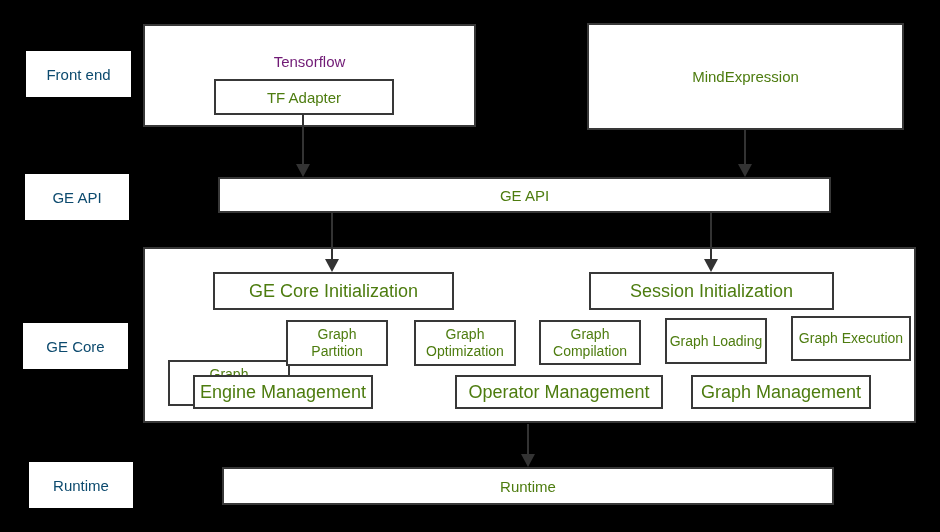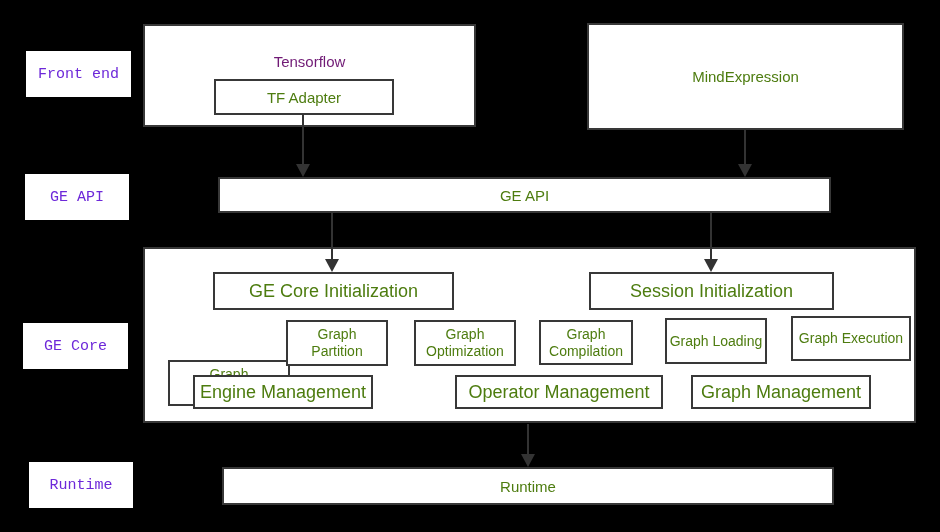--- a/index.html
+++ b/index.html
@@ -16,22 +16,21 @@
     color: #404040;
     overflow: hidden;
   }
   .side-label {
     position: absolute;
     background: #ffffff;
     display: flex;
     align-items: center;
     justify-content: center;
     font-size: 15px;
-    color: #6d28d9;
-    font-family: Liberation Mono, monospace;
+    color: #0c4a6e;
   }
   .box {
     position: absolute;
     box-sizing: border-box;
     background: #ffffff;
     border: 2px solid #383838;
     display: flex;
     align-items: center;
     justify-content: center;
     text-align: center;
@@ -97,21 +96,21 @@
   <div class="box lg" style="left:218px; top:177px; width:613px; height:36px;">GE API</div>
 
   <div class="container-box" style="left:143px; top:247px; width:773px; height:176px;"></div>
 
   <div class="box md" style="left:213px; top:272px; width:241px; height:38px;">GE Core Initialization</div>
   <div class="box md" style="left:589px; top:272px; width:245px; height:38px;">Session Initialization</div>
 
   <div class="box sm" style="left:168px; top:320px; width:122px; height:46px;margin-top:40px;">Graph Preparation</div>
   <div class="box sm" style="left:286px; top:320px; width:102px; height:46px;">Graph Partition</div>
   <div class="box sm" style="left:414px; top:320px; width:102px; height:46px;">Graph Optimization</div>
-  <div class="box sm" style="left:539px; top:320px; width:94px; height:45px;">Graph Compilation</div>
+  <div class="box sm" style="left:539px; top:320px; width:102px; height:45px;">Graph Compilation</div>
   <div class="box sm" style="left:665px; top:318px; width:102px; height:46px;">Graph Loading</div>
   <div class="box sm" style="left:791px; top:316px; width:120px; height:45px;">Graph Execution</div>
 
   <div class="box md" style="left:193px; top:375px; width:180px; height:34px;">Engine Management</div>
   <div class="box md" style="left:455px; top:375px; width:208px; height:34px;">Operator Management</div>
   <div class="box md" style="left:691px; top:375px; width:180px; height:34px;">Graph Management</div>
 
   <div class="box lg" style="left:222px; top:467px; width:612px; height:38px;">Runtime</div>
 
   <div class="arrow" style="left:303px; top:114px; height:63px;">

